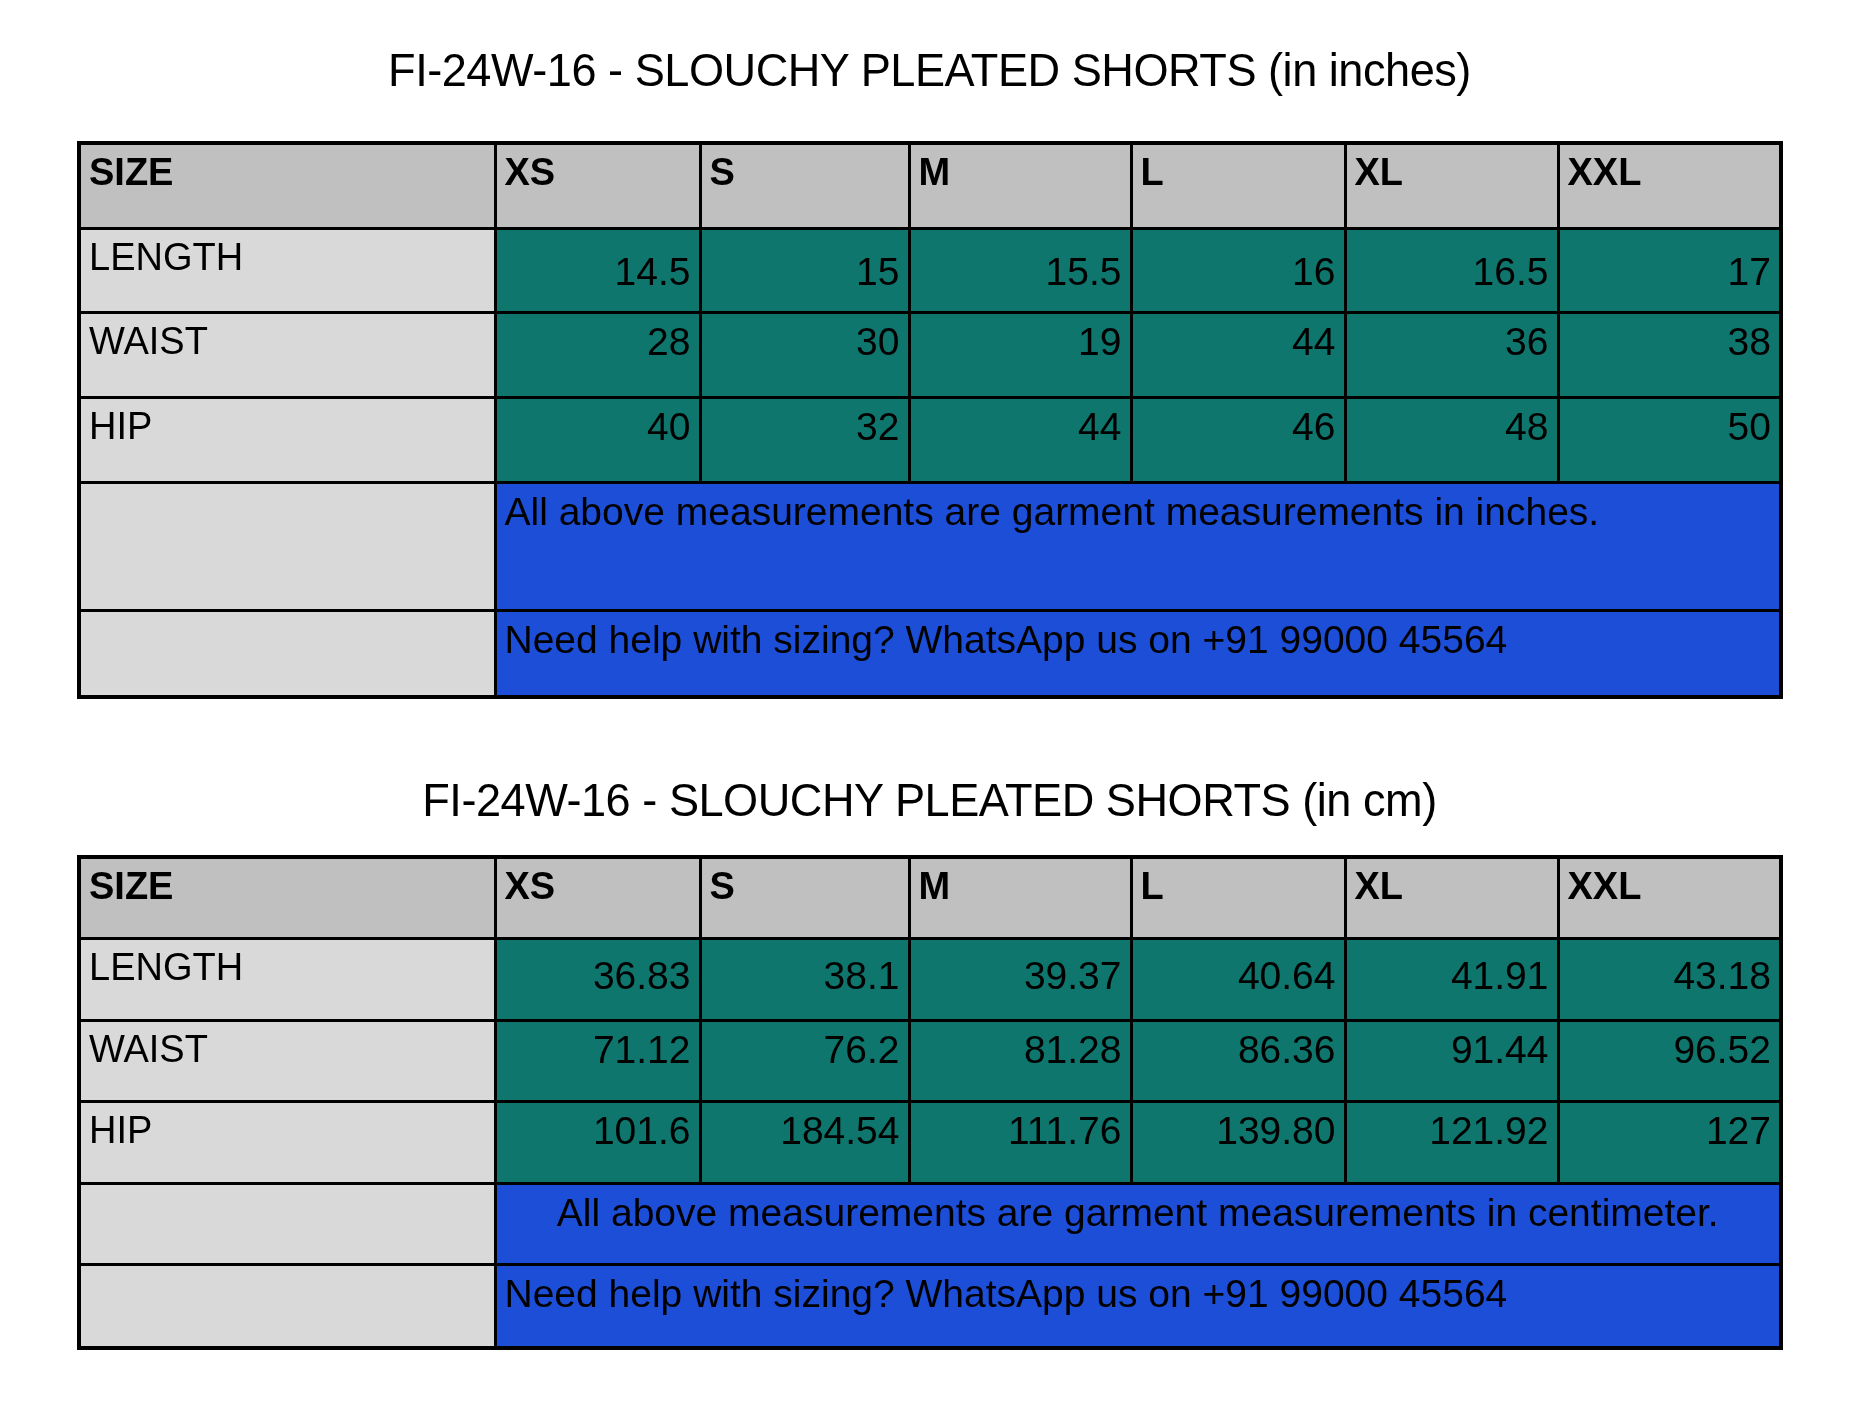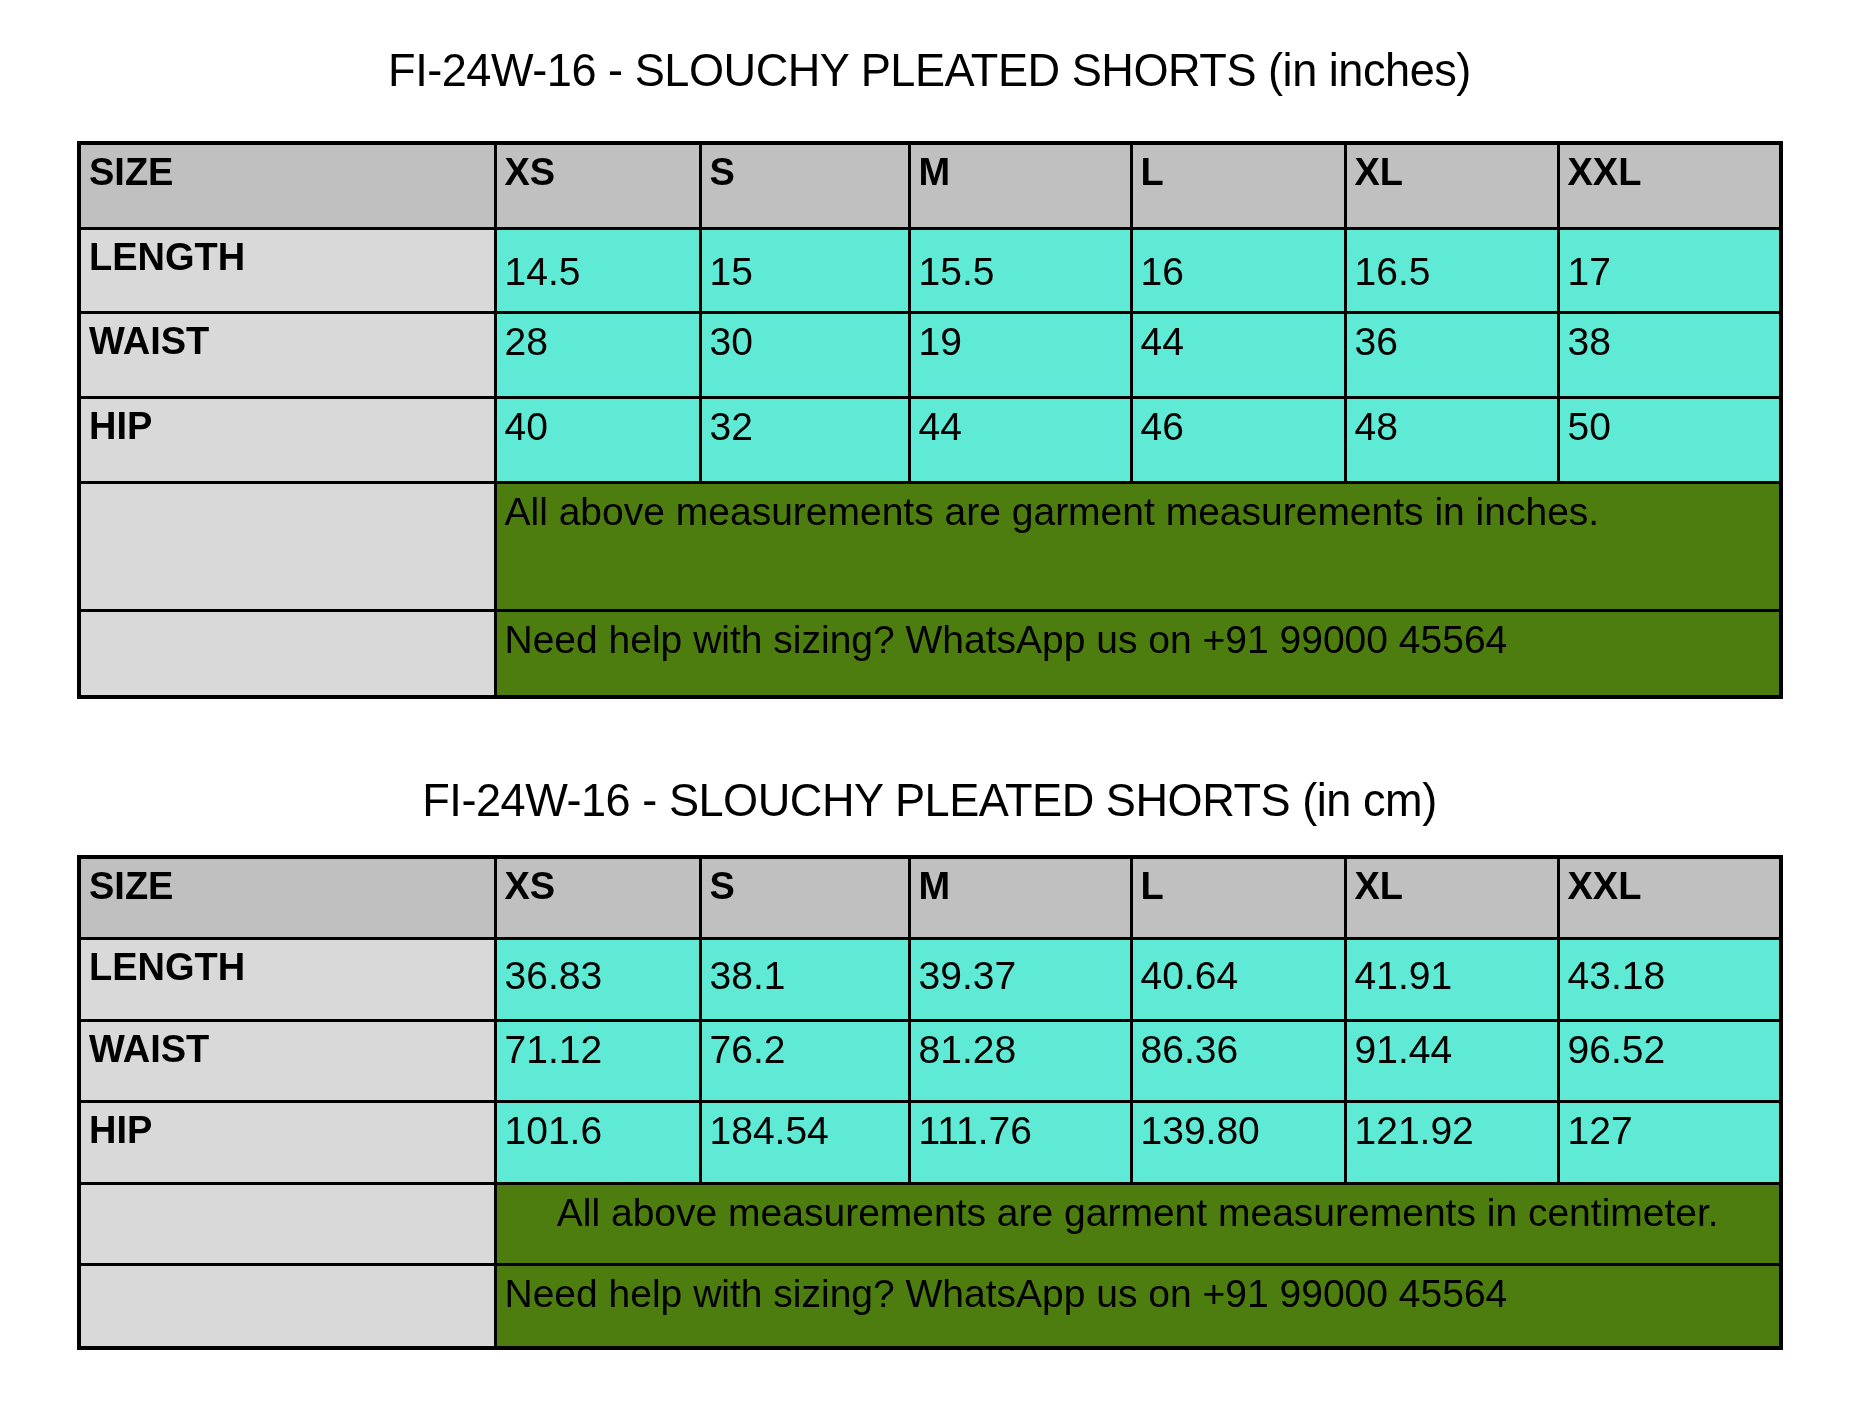--- a/index.html
+++ b/index.html
@@ -18,23 +18,23 @@
       border-collapse: collapse; table-layout: fixed;
       border: 4px solid #000;
       margin-top: 8px;
     }
     .size-table td {
       border: 3px solid #000; vertical-align: top;
       padding: 6px 8px 0 8px; font-size: 39px; line-height: 1.15;
       white-space: nowrap; overflow: hidden;
     }
     .size-table tr.head td { background: #bfc0bf; font-weight: bold; font-size: 38px; }
-    .size-table td.label { background: #d9d9d9; font-weight: bold; font-size: 38px; }
-    .size-table td.val { background: #5eead4; }
-    .size-table td.note { background: #4d7c0f; }
+    .size-table td.label { background: #d9d9d9; font-weight: normal; font-size: 38px; }
+    .size-table td.val { background: #0f766e; text-align: right; }
+    .size-table td.note { background: #1d4ed8; }
     #t1 { top: 133px; height: 554px; }
     #t2 { top: 847px; height: 491px; }
     #t1 tr.r-head { height: 85px; }
     #t1 tr.r-len { height: 84px; }
     #t1 tr.r-len td.val { padding-top: 20px; }
     #t1 tr.r-waist { height: 85px; }
     #t1 tr.r-hip { height: 85px; }
     #t1 tr.r-note1 { height: 128px; }
     #t1 tr.r-note2 { height: 87px; }
     #t2 tr.r-head { height: 81px; }

